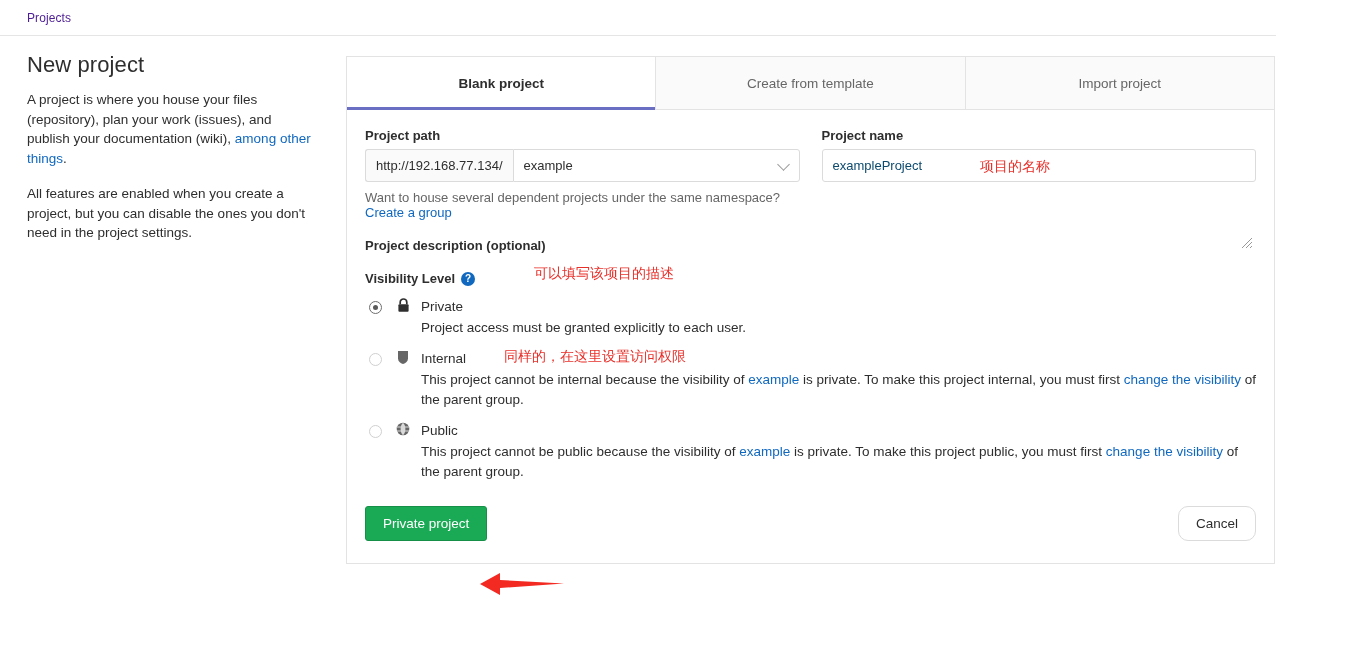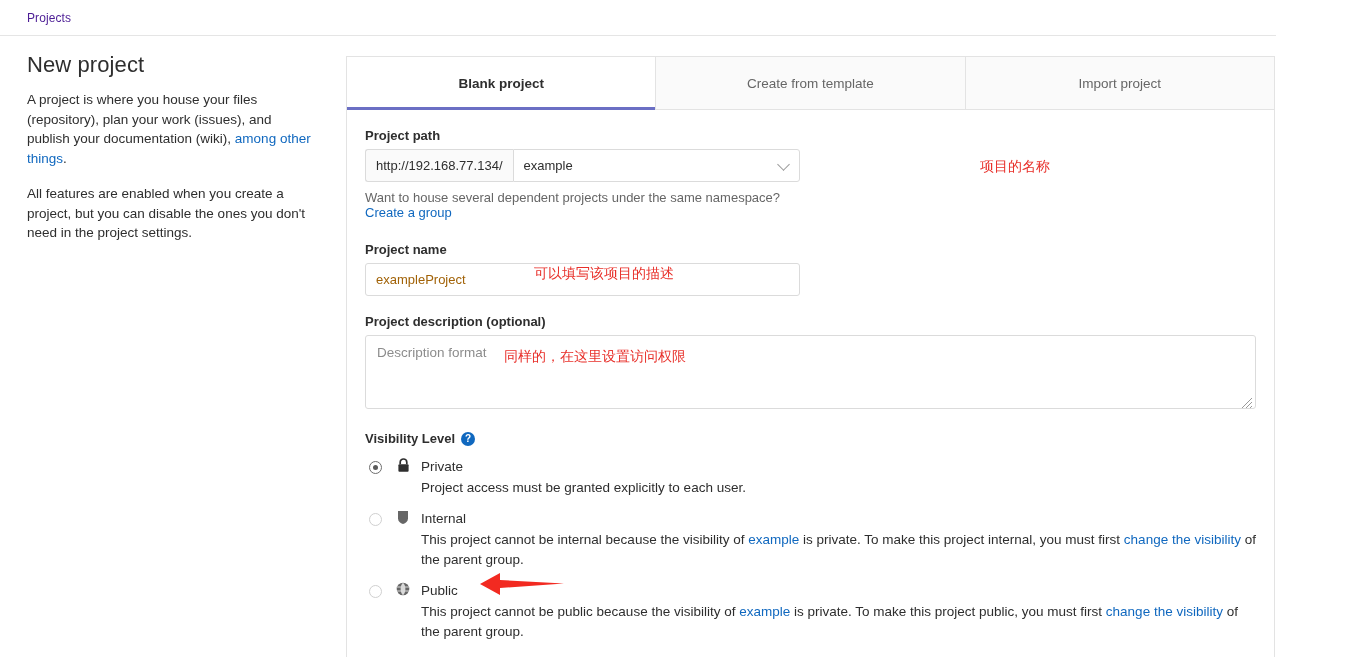--- a/index.html
+++ b/index.html
@@ -91,21 +91,21 @@
   .form-body { padding: 18px 18px 22px 18px; }
 
   .field-label {
     font-size: 13px;
     font-weight: bold;
     color: #2e2e2e;
     display: block;
     margin-bottom: 6px;
   }
 
-  .row-2 { display: flex; gap: 22px; flex-direction: column; }
+  .row-2 { display: flex; gap: 22px; }
   .col { width: 435px; }
 
   
   .input-group { display: flex; height: 33px; }
   .addon {
     display: flex;
     align-items: center;
     padding: 0 10px;
     background: #fafafa;
     border: 1px solid #dbdbdb;
@@ -139,21 +139,21 @@
   }
 
   .text-input {
     width: 100%; height: 33px;
     border: 1px solid #dbdbdb;
     border-radius: 3px;
     background: #fff;
     padding: 0 10px;
     font-size: 13px;
     font-family: "Liberation Sans", sans-serif;
-    color: #a16207;
+    color: #0c4a6e;
     outline: none;
   }
 
   .hint {
     font-size: 13px;
     color: #666;
     margin-top: 8px;
   }
 
   .desc-wrap { position: relative; margin-top: 18px; }
@@ -327,21 +327,20 @@
       </div>
 
       <div class="col">
         <label class="field-label">Project name</label>
         <input class="text-input" type="text" value="exampleProject" style="">
       </div>
     </div>
 
     <div class="desc-wrap">
       <label class="field-label">Project description (optional)</label>
-      <textarea class="textarea" placeholder="Description format" style=""></textarea>
       <svg class="resize-grip" viewBox="0 0 12 12">
         <path d="M11 1 L1 11 M11 5 L5 11 M11 9 L9 11" stroke="#999" stroke-width="1" fill="none"></path>
       </svg>
     </div>
 
     <div class="vis-head">
       <span class="field-label" style="margin-bottom:0">Visibility Level</span>
       <span class="help-icon">?</span>
     </div>
 

